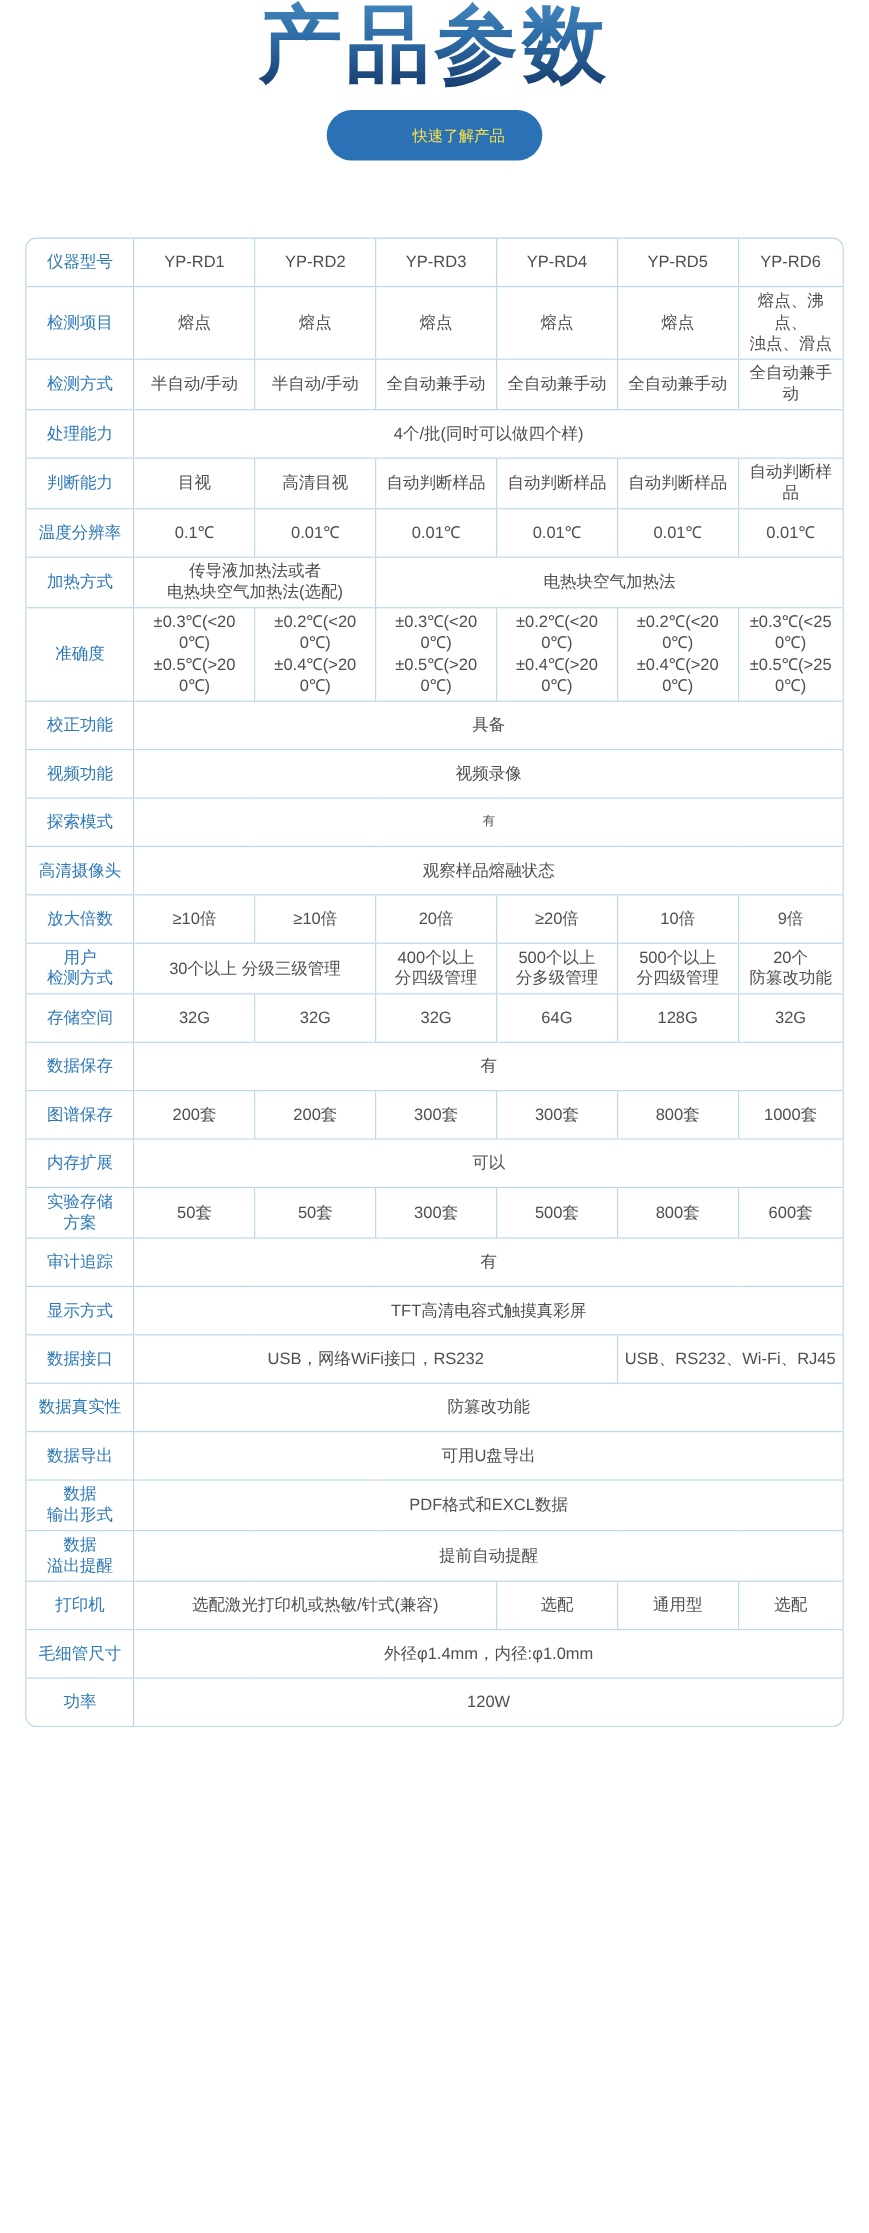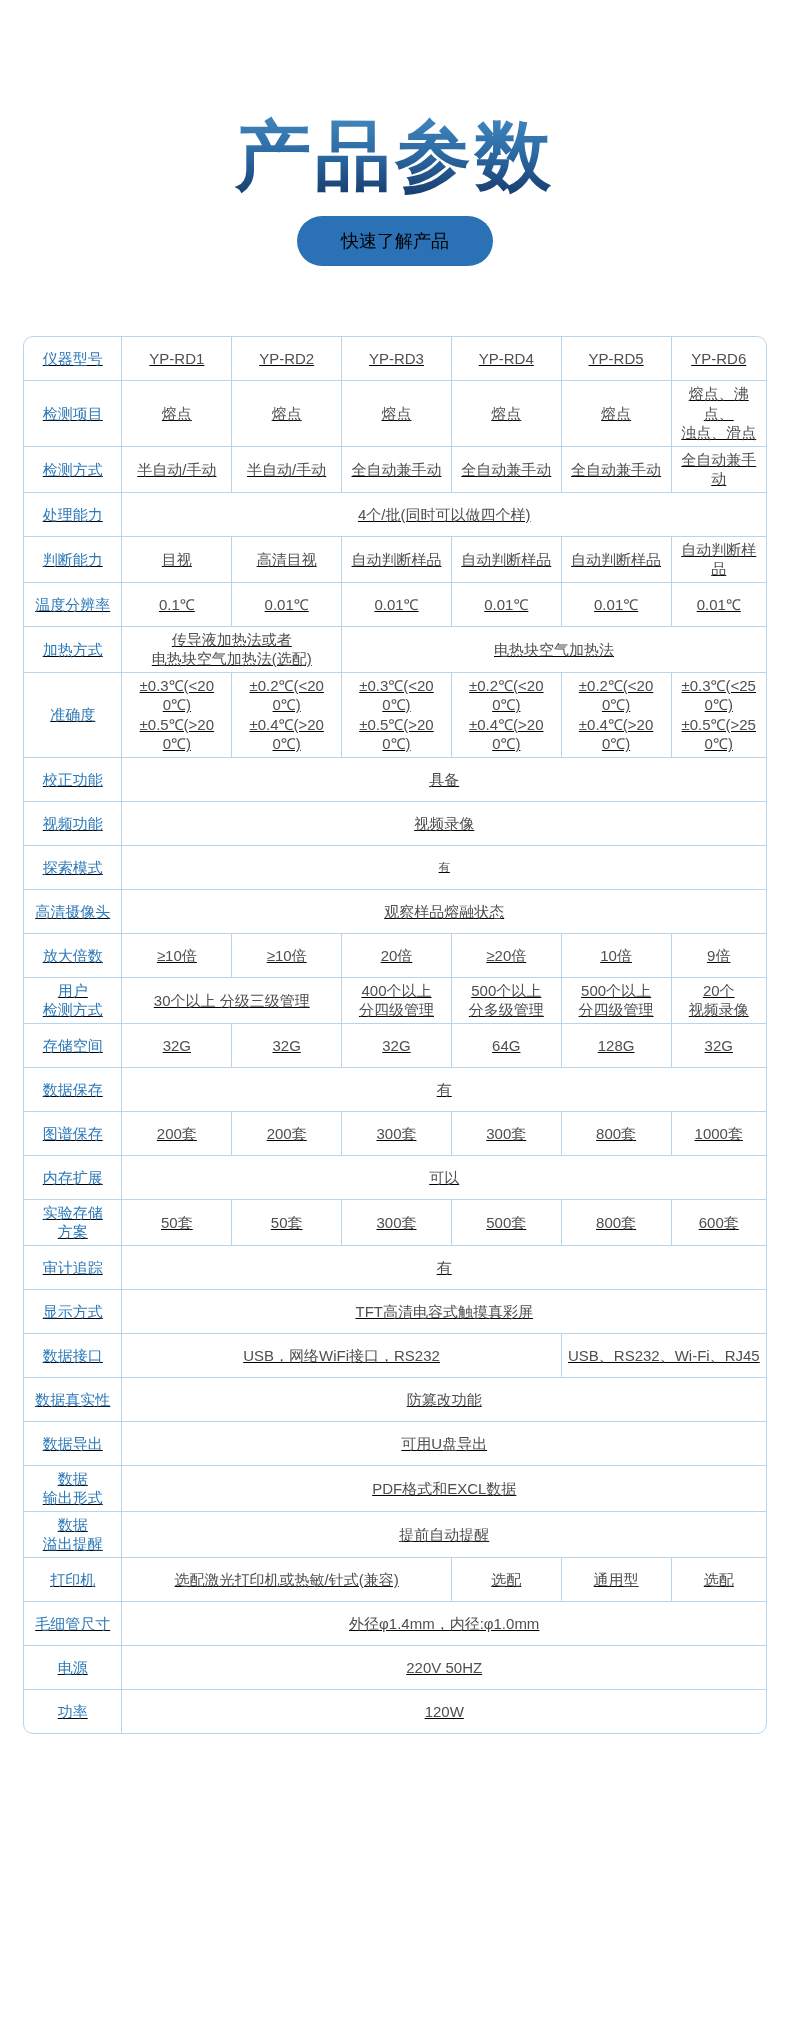--- a/index.html
+++ b/index.html
@@ -11,23 +11,21 @@
   *{box-sizing:border-box;}
   html,body{margin:0;padding:0;}
   body{
     width:790px;
     min-height:2030px;
     background:#ffffff;
     font-family:"Liberation Sans", sans-serif;
     margin:0 auto;
   }
   .page-header{
-    padding-top:72px;
     text-align:center;
-    margin-top:44px;
   }
   .page-title{
     margin:0;
     font-family:"DejaVu Serif", serif;
     font-weight:700;
     font-size:76px;
     line-height:1.05;
     letter-spacing:4px;
     background:linear-gradient(180deg,#4286bd 0%,#2d6ba5 45%,#173d6e 100%);
     -webkit-background-clip:text;
@@ -35,37 +33,36 @@
     -webkit-text-fill-color:transparent;
     color:#1d4f86;
     display:inline-block;
   }
   .pill-button{
     display:block;
     margin:20px auto 0 auto;
     width:fit-content;
     min-width:196px;
     background:#2a72b5;
-    color:#000000;
-    font-size:18px;
+    color:#fde047;
+    font-size:14px;
     line-height:1;
     padding:16px 34px;
     border:none;
     border-radius:28px;
-    text-align:center;
+    text-align:right;
     cursor:pointer;
     font-family:"Liberation Sans", sans-serif;
   }
   .table-wrap{
     margin:70px 23px 0 23px;
     border:1px solid var(--border);
     border-radius:10px;
     overflow:hidden;
     background:#ffffff;
-    text-decoration:underline;
   }
   table{
     width:100%;
     border-collapse:collapse;
     table-layout:fixed;
   }
   col.label-col{width:13.2%;}
   col.data-col{width:14.8%;}
   th,td{
     border-left:1px solid var(--border);
@@ -218,21 +215,21 @@
           <th>用户
 检测方式</th>
           <td colspan="2">30个以上 分级三级管理</td>
           <td>400个以上
 分四级管理</td>
           <td>500个以上
 分多级管理</td>
           <td>500个以上
 分四级管理</td>
           <td>20个
-视频录像</td>
+防篡改功能</td>
         </tr>
         <tr>
           <th>存储空间</th>
           <td>32G</td>
           <td>32G</td>
           <td>32G</td>
           <td>64G</td>
           <td>128G</td>
           <td>32G</td>
         </tr>
@@ -299,22 +296,18 @@
           <td colspan="3">选配激光打印机或热敏/针式(兼容)</td>
           <td>选配</td>
           <td>通用型</td>
           <td>选配</td>
         </tr>
         <tr>
           <th>毛细管尺寸</th>
           <td colspan="6">外径φ1.4mm，内径:φ1.0mm</td>
         </tr>
         <tr>
-          <th>电源</th>
-          <td colspan="6">220V 50HZ</td>
-        </tr>
-        <tr>
           <th>功率</th>
           <td colspan="6">120W</td>
         </tr>
       </tbody>
   </table>
 </div>
 
 </body></html>

